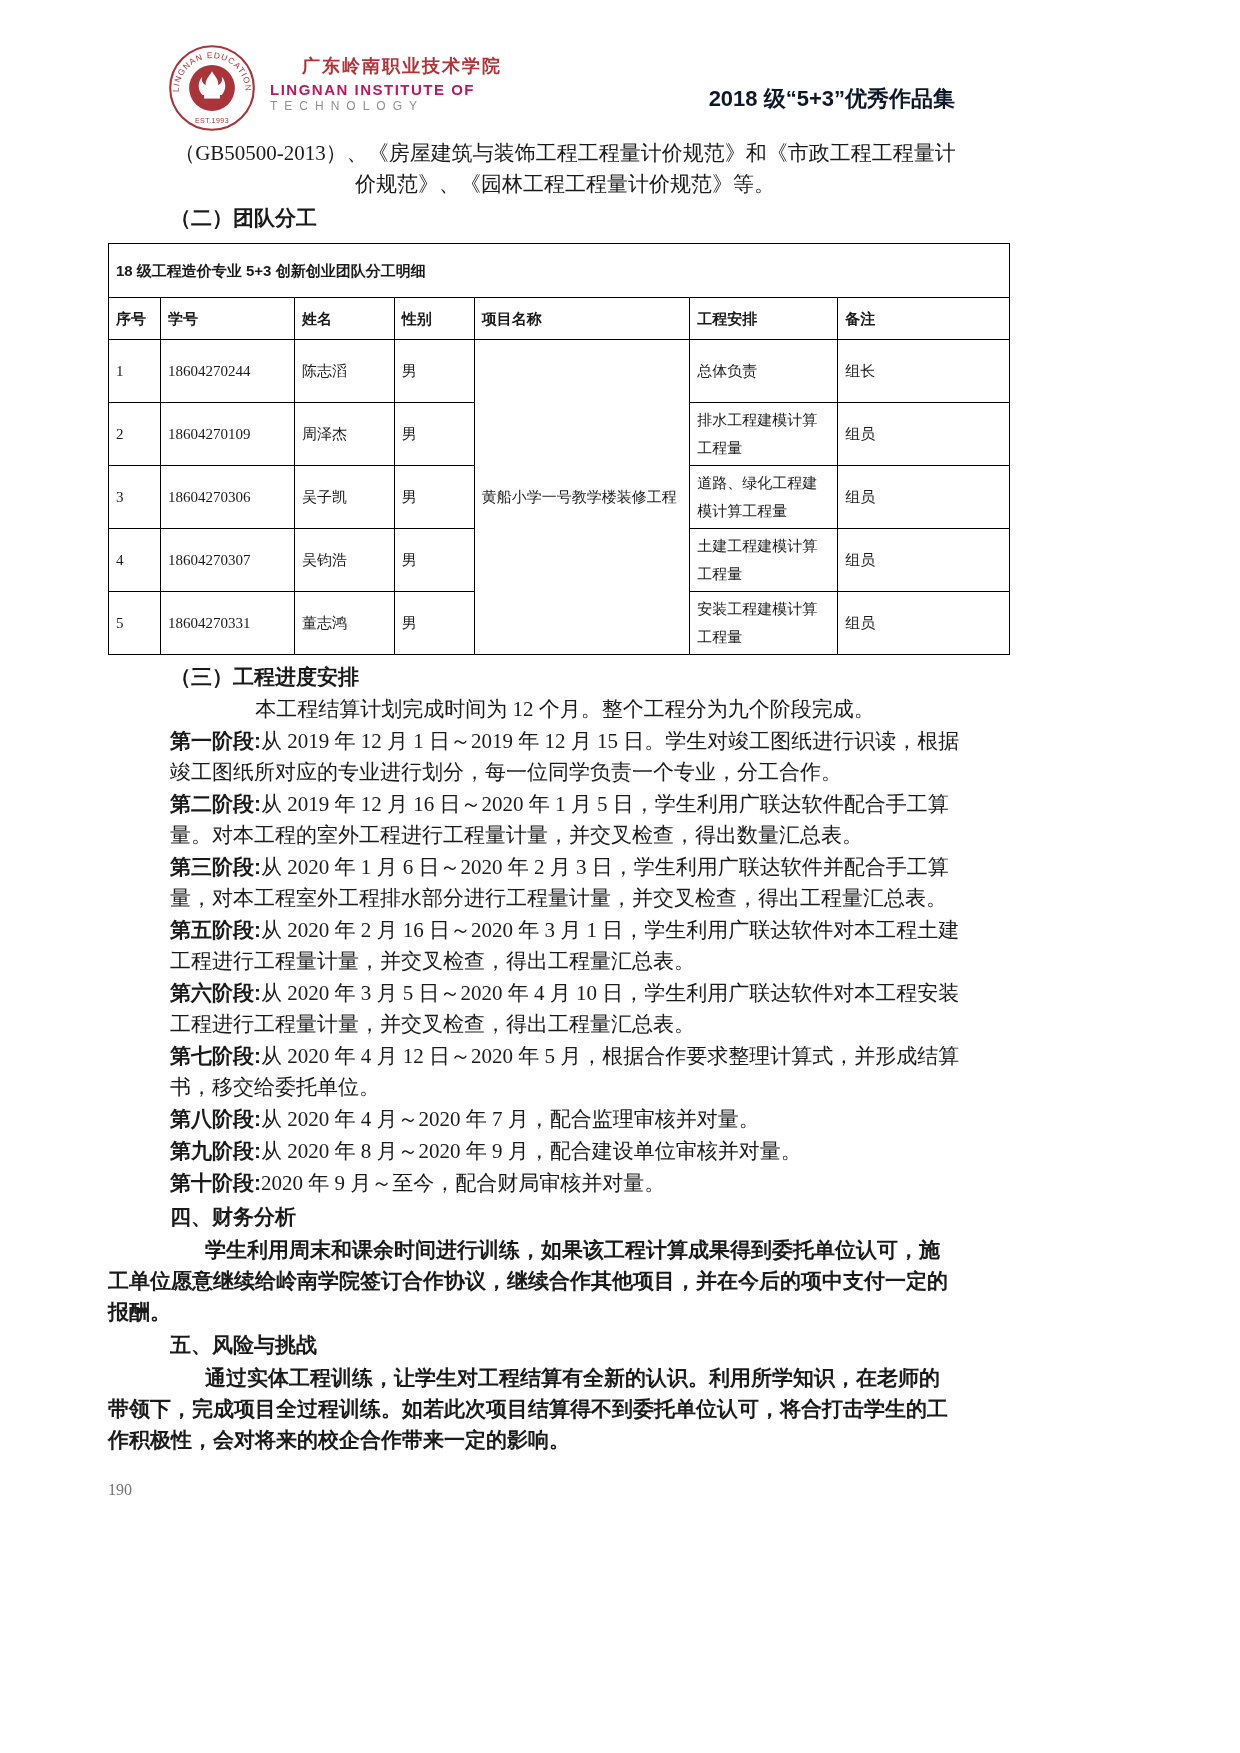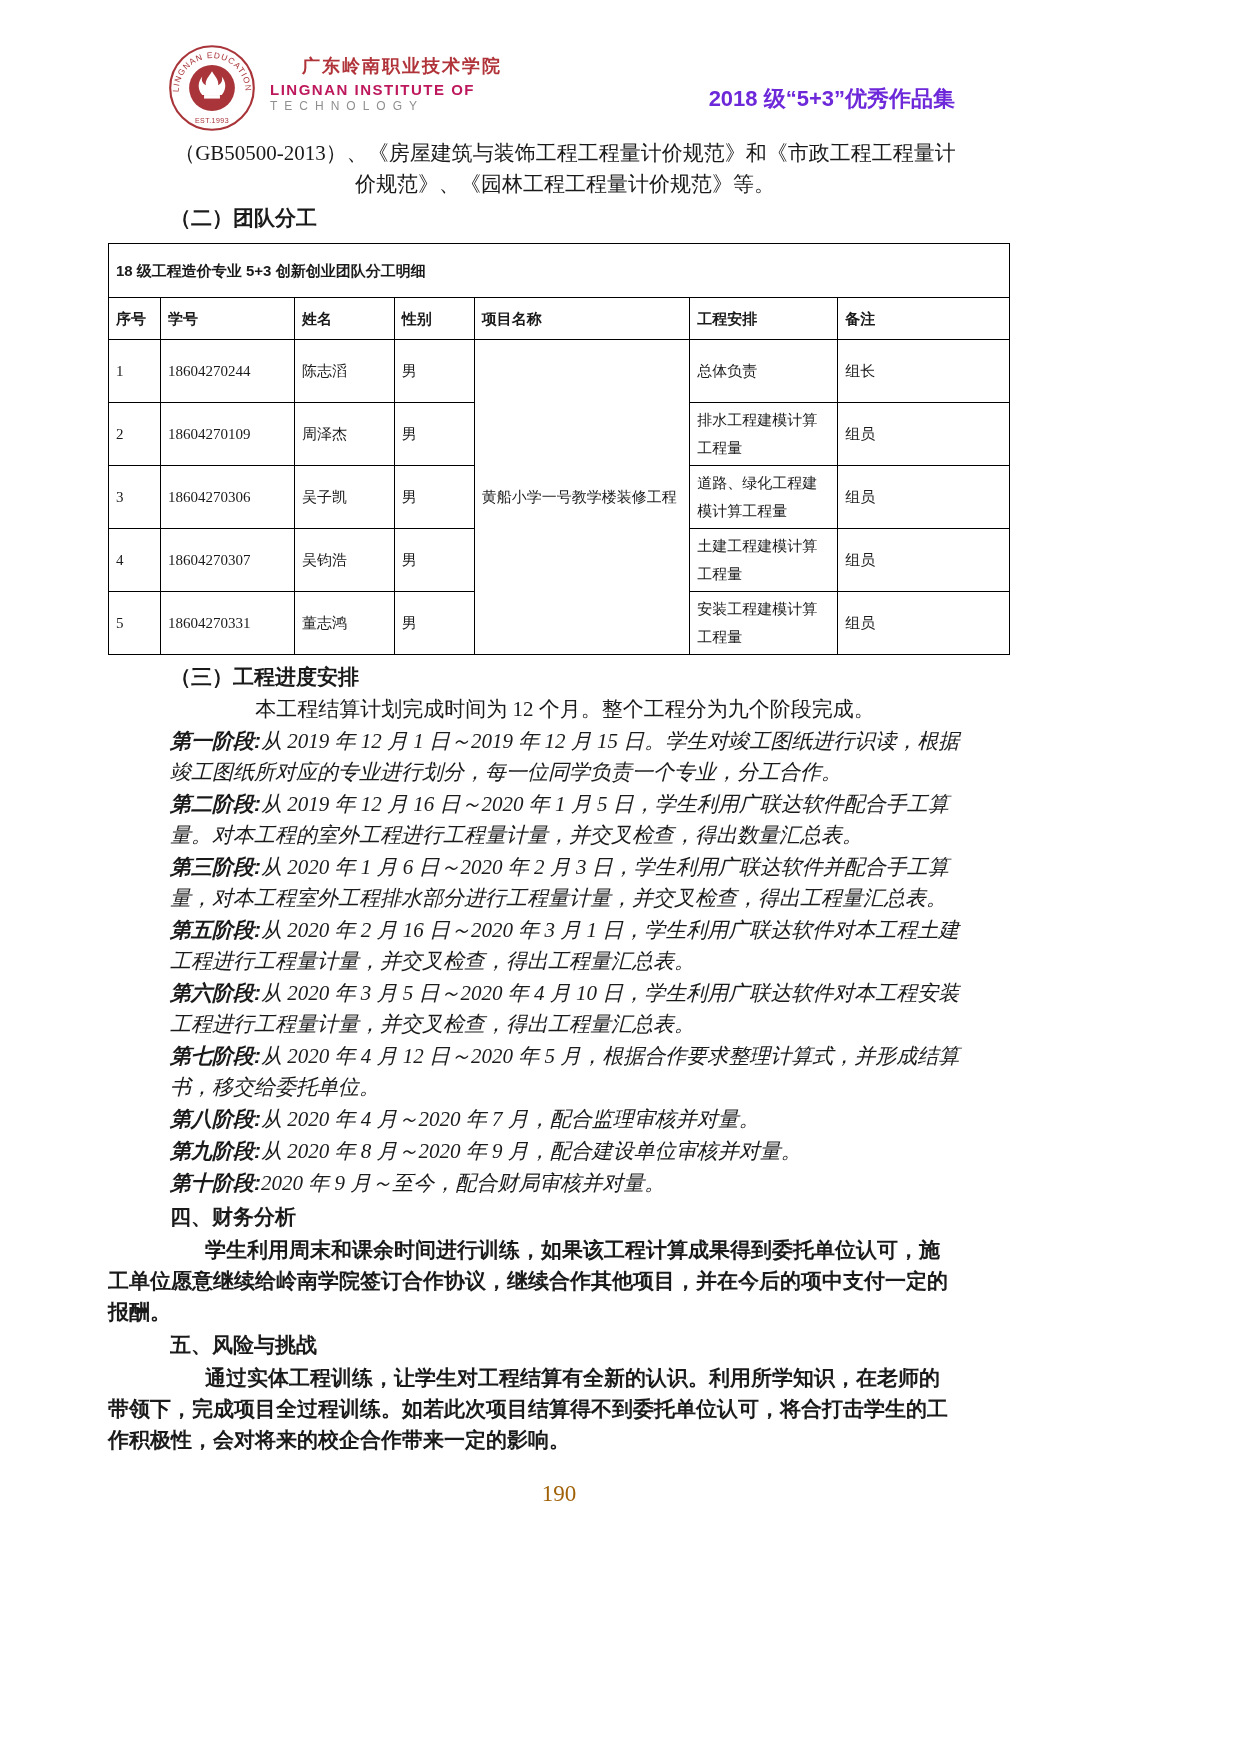--- a/index.html
+++ b/index.html
@@ -13,45 +13,45 @@
   .page-header {
     display:flex; justify-content:space-between; align-items:flex-end;
     padding:42px 285px 0 168px; height:132px;
   }
   .brand { display:flex; align-items:center; gap:14px; }
   .logo-wrap { width:88px; height:88px; flex:0 0 auto; }
   .brand-text { padding-bottom:10px; }
   .brand-cn { color:#b03339; font-size:18px; font-weight:bold; letter-spacing:2px; font-family:"Liberation Sans",sans-serif;margin-left:32px; }
   .brand-en1 { color:#be185d; font-size:15px; font-weight:bold; letter-spacing:1.5px; margin-top:3px; font-family:"Liberation Sans",sans-serif; }
   .brand-en2 { color:#8f8f8f; font-size:12px; letter-spacing:7px; margin-top:1px; font-family:"Liberation Sans",sans-serif; }
-  .header-title { font-size:22px; font-weight:bold; padding-bottom:18px; font-family:"Liberation Sans",sans-serif; color:#6d28d9; }
+  .header-title { font-size:22px; font-weight:bold; padding-bottom:18px; font-family:"Liberation Sans",sans-serif; color:#0f172a; }
   
   .content { width:902px; margin:6px 0 0 108px; font-size:21px; line-height:31px; }
   .pad-block { padding-left:62px; padding-right:50px;text-align:center; }
   .section-title { font-weight:bold; padding-left:62px; font-family:"Liberation Sans",sans-serif; margin:2px 0; }
   .intro-paragraph { margin-bottom:2px; }
   
   table.team-table { width:100%; border-collapse:collapse; margin:10px 0 6px 0; }
   table.team-table th, table.team-table td {
     border:1.5px solid #000; padding:3px 7px; font-size:15px;
     text-align:left; vertical-align:middle; font-weight:normal; line-height:28px;
   }
   table.team-table .caption-cell { font-weight:bold; height:54px; font-family:"Liberation Sans",sans-serif; }
   table.team-table thead th.col-h { font-weight:bold; height:42px; font-family:"Liberation Sans",sans-serif; }
   table.team-table tbody td { height:63px; }
   
-  .stage-paragraph { padding-left:62px; padding-right:50px;font-style:italic; }
+  .stage-paragraph { padding-left:62px; padding-right:50px; }
   .stage-label { font-weight:bold; font-family:"Liberation Sans",sans-serif; }
   
   .bold-paragraph {
     font-weight:bold; font-family:"Liberation Sans",sans-serif;
     padding-right:50px; text-indent:97px;
   }
   
-  .page-number { width:902px; margin:26px 0 0 108px; text-align:center; font-size:23px; color:#a16207; }
+  .page-number { width:902px; margin:26px 0 0 108px; font-size:16px; color:#737373; }
 </style>
 </head>
 <body>
 
 <div class="page">
 
   <div class="page-header">
     <div class="brand">
       <div class="logo-wrap">
         <svg viewBox="0 0 100 100" width="88" height="88">

